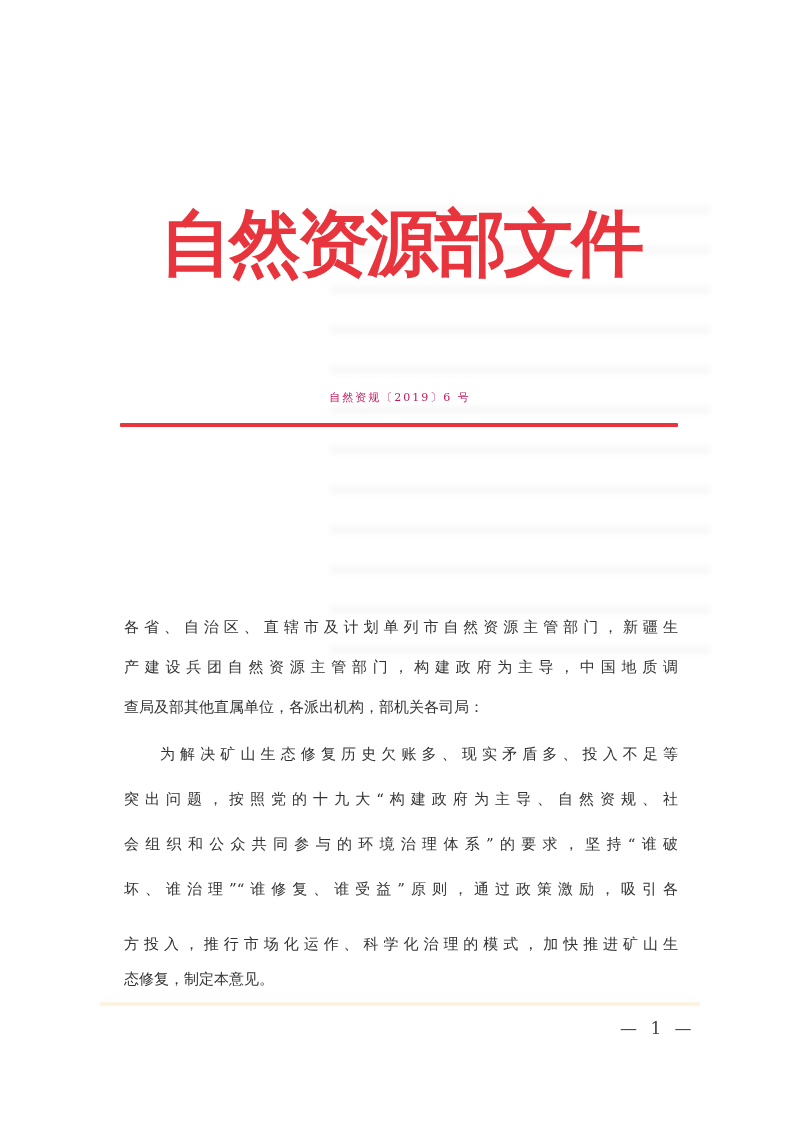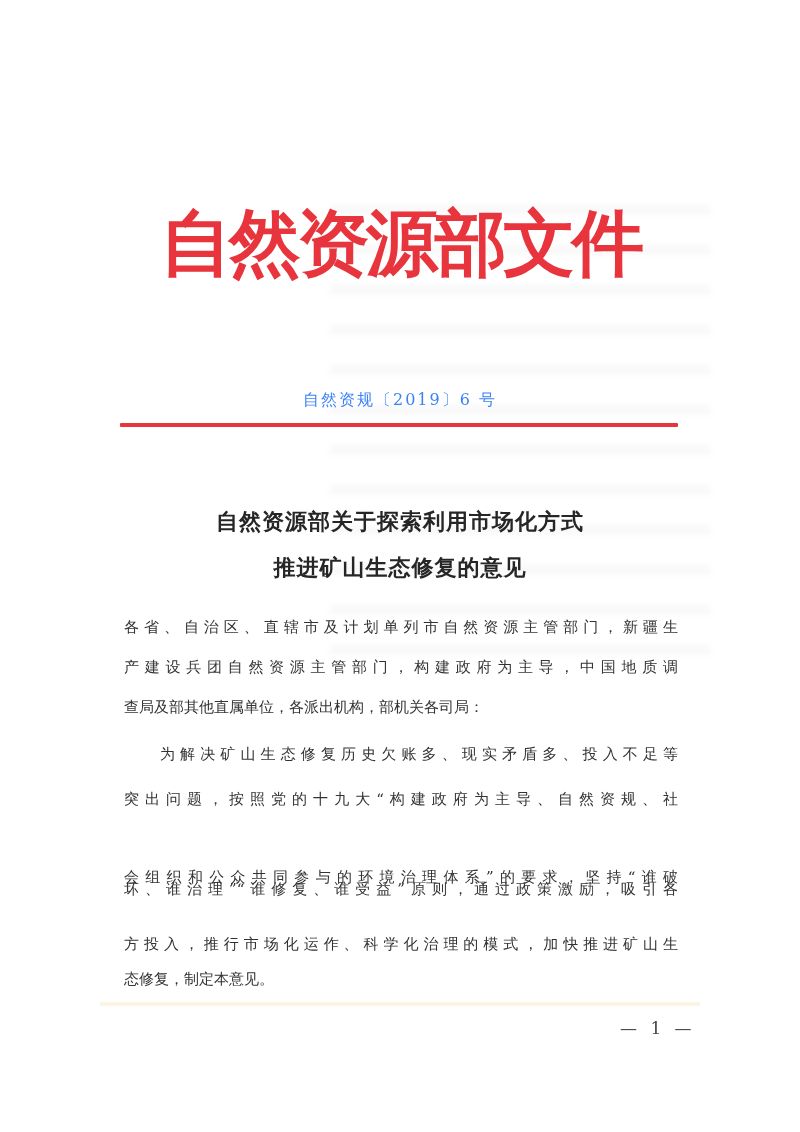--- a/index.html
+++ b/index.html
@@ -25,23 +25,23 @@
       color: #e8343c;
       font-family: "DejaVu Serif", "Liberation Serif", serif;
       font-size: 72px; font-weight: bold;
       line-height: 90px;
     }
     .masthead span { display: inline-block; width: 68px; text-align: center; }
     .doc-number {
       position: absolute;
       left: 0; right: 0; top: 390px;
       text-align: center;
-      font-size: 16px;
+      font-size: 11px;
       letter-spacing: 2px;
-      color: #3b82f6;
+      color: #be185d;
     }
     .red-rule {
       position: absolute;
       left: 120px; top: 423px; width: 558px; height: 4px;
       background: #e8343c;
       border-radius: 1px;
     }
     .title {
       position: absolute;
       left: 0; right: 0;
@@ -90,33 +90,31 @@
     <span>源</span>
     <span>部</span>
     <span>文</span>
     <span>件</span>
   </div>
 
   <div class="doc-number">自然资规〔2019〕6 号</div>
 
   <div class="red-rule"></div>
 
-  <div class="title l1">自然资源部关于探索利用市场化方式</div>
-  <div class="title l2">推进矿山生态修复的意见</div>
 
   <div>
     <div class="body-line" style="top:618px;">各省、自治区、直辖市及计划单列市自然资源主管部门，新疆生</div>
     <div class="body-line" style="top:658px;">产建设兵团自然资源主管部门，构建政府为主导，中国地质调</div>
     <div class="body-line last" style="top:698px;">查局及部其他直属单位，各派出机构，部机关各司局：</div>
   </div>
 
   <div>
     <div class="body-line" style="top:745px; left:160px; width:518px;">为解决矿山生态修复历史欠账多、现实矛盾多、投入不足等</div>
     <div class="body-line" style="top:790px;">突出问题，按照党的十九大“构建政府为主导、自然资规、社</div>
-    <div class="body-line" style="top:868px;">会组织和公众共同参与的环境治理体系”的要求，坚持“谁破</div>
+    <div class="body-line" style="top:835px;">会组织和公众共同参与的环境治理体系”的要求，坚持“谁破</div>
     <div class="body-line" style="top:880px;">坏、谁治理”“谁修复、谁受益”原则，通过政策激励，吸引各</div>
     <div class="body-line" style="top:935px;">方投入，推行市场化运作、科学化治理的模式，加快推进矿山生</div>
     <div class="body-line last" style="top:970px;">态修复，制定本意见。</div>
   </div>
 
   <div class="bottom-stain"></div>
 
   <div class="page-num">— 1 —</div>
 </div>
 

